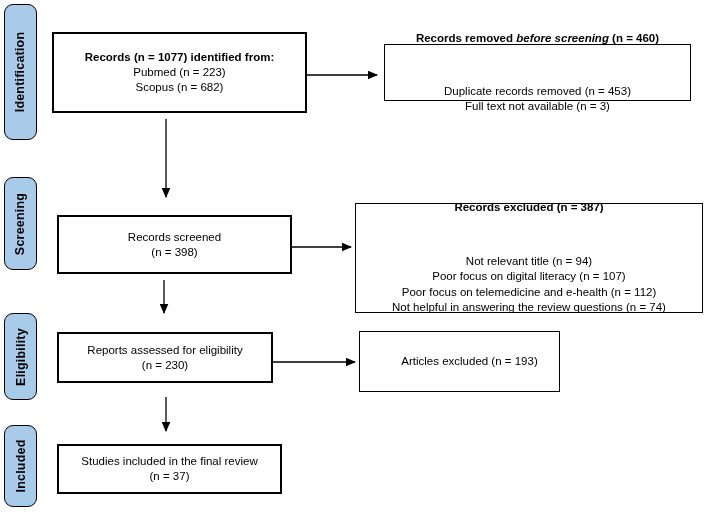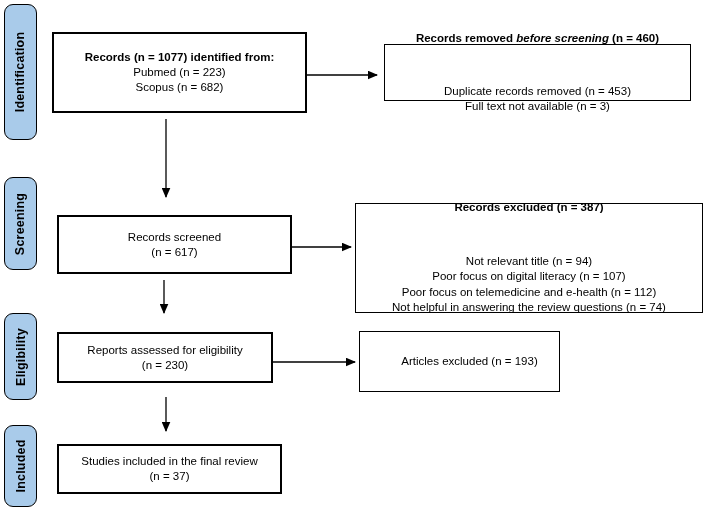--- a/index.html
+++ b/index.html
@@ -112,21 +112,21 @@
     </div>
     <div>
         <div>Duplicate records removed (n = 453)</div>
         <div>Full text not available (n = 3)</div>
       </div>
   </div>
 
   <div class="box" id="box-screened">
     <div>
         <div>Records screened</div>
-        <div>(n = 617)</div>
+        <div>(n = 398)</div>
       </div>
   </div>
 
   <div class="box thin" id="box-excluded">
     <div class="box-title">Records excluded (n = 387)</div>
     <div>
         <div>Not relevant title (n = 94)</div>
         <div>Poor focus on digital literacy (n = 107)</div>
         <div>Poor focus on telemedicine and e-health (n = 112)</div>
         <div>Not helpful in answering the review questions (n = 74)</div>

